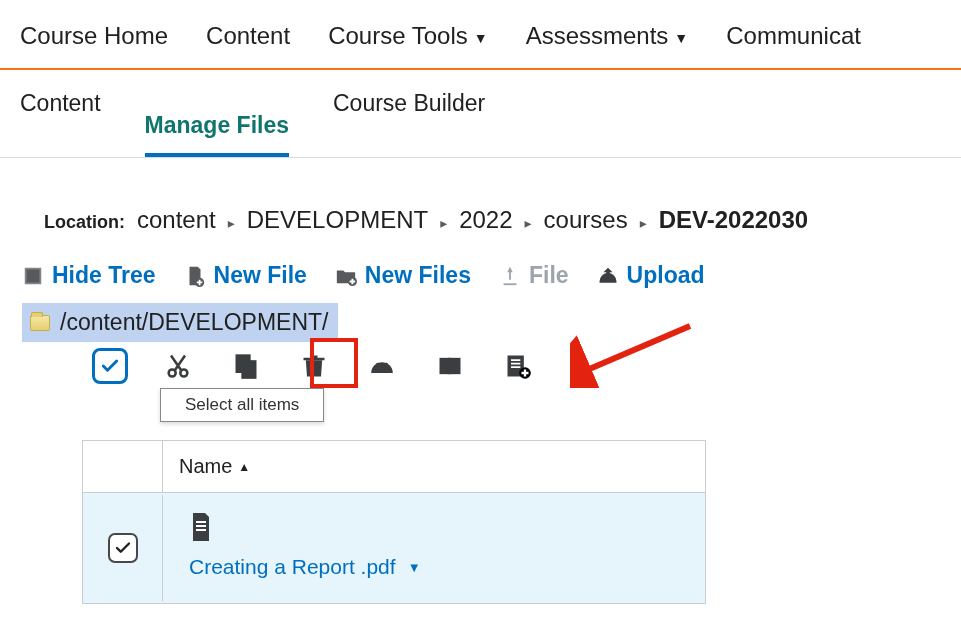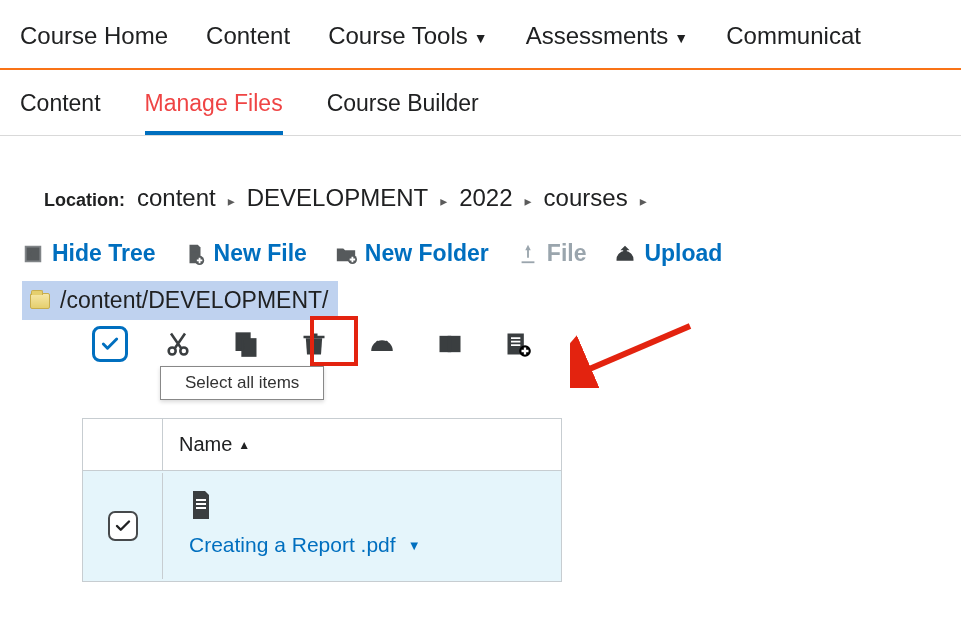--- a/index.html
+++ b/index.html
@@ -4,21 +4,21 @@
   <style>
     * { box-sizing: border-box; margin: 0; padding: 0; }
     body { font-family: -apple-system, BlinkMacSystemFont, "Segoe UI", Arial, sans-serif; background: #fff; color: #202122; overflow: hidden; width: 961px; }
     
     .top-nav { display: flex; gap: 38px; padding: 22px 20px 18px 20px; font-size: 24px; color: #202122; border-bottom: 2px solid #f97316; white-space: nowrap; }
     .top-nav .item { display: flex; align-items: center; gap: 6px; cursor: pointer; }
     .top-nav .chev { font-size: 14px; position: relative; top: 2px; }
     
     .sub-nav { display: flex; gap: 44px; padding: 20px 20px 0 20px; font-size: 23px; border-bottom: 1px solid #d9d9d9; }
     .sub-nav .tab { padding-bottom: 14px; cursor: pointer; }
-    .sub-nav .tab.active { color: #ef4444; font-weight: 400; border-bottom: 4px solid #006fbf; }
+    .sub-nav .tab.active { color: #0f766e; font-weight: 700; border-bottom: 4px solid #006fbf; margin-top: 22px; }
     
     .crumbs-row { padding: 48px 18px 14px 44px; font-size: 24px; white-space: nowrap; overflow: hidden; display: flex; align-items: baseline; gap: 8px; }
     .crumbs-row .label { font-size: 18px; font-weight: 700; margin-right: 4px; }
     .crumbs-row .sep { font-size: 14px; color: #5b5b5b; margin: 0 4px; }
     .crumbs-row .crumb-last { font-weight: 700; }
     
     .toolbar { display: flex; gap: 28px; padding: 14px 20px 14px 22px; font-size: 23px; color: #006fbf; font-weight: 700; }
     .toolbar .tb-item { display: flex; align-items: center; gap: 8px; cursor: pointer; }
     .toolbar .tb-item.disabled { color: #9aa5ad; cursor: default; }
     .toolbar .ico { width: 22px; height: 22px; display: inline-flex; align-items: center; justify-content: center; }
@@ -37,21 +37,21 @@
     .icon-bar { display: flex; align-items: center; gap: 32px; padding: 6px 0 6px 10px; position: relative; }
     .icon-bar .slot { width: 36px; height: 36px; display: flex; align-items: center; justify-content: center; }
     .icon-bar svg { width: 28px; height: 28px; }
     .icon-bar .dark path, .icon-bar .dark rect, .icon-bar .dark polygon { fill: #3a3e40; }
     .sel-all { width: 36px; height: 36px; border: 3px solid #006fbf; border-radius: 8px; display:flex; align-items:center; justify-content:center; }
     .sel-all svg { width: 20px; height: 20px; }
     .sel-all path { stroke: #006fbf; stroke-width: 3.5; fill: none; stroke-linecap: round; stroke-linejoin: round; }
     .red-box { position:absolute; border: 4px solid #e3230f; width: 48px; height: 50px; left: 228px; top: -4px; }
     .tooltip { position:absolute; top: 46px; left: 78px; background:#fff; border:1px solid #888; padding: 6px 24px; font-size: 17px; color:#333; box-shadow: 0 2px 4px rgba(0,0,0,.15); }
     
-    .table { margin-top: 50px; border:1px solid #c7cdd1; width: 480px; }
+    .table { margin-top: 50px; border:1px solid #c7cdd1; width: 624px; }
     .table-head { display:flex; border-bottom:1px solid #c7cdd1; background:#fff; }
     .table-head .col-check { width: 80px; border-right:1px solid #c7cdd1; }
     .table-head .col-name { flex:1; padding: 14px 16px; font-size: 20px; display:flex; align-items:center; gap:6px; color:#202122; }
     .table-head .col-name .sortcaret { font-size:12px; }
     .table-row { display:flex; background:#e5f5fb;align-items:center; }
     .table-row .col-check { width:80px; border-right:1px solid #c7cdd1; display:flex; align-items:center; justify-content:center; padding: 38px 0; }
     .table-row .col-name { flex:1; padding: 20px 20px 24px 26px; }
     .chk { width: 30px; height:30px; border:2px solid #46494b; border-radius:7px; display:flex; align-items:center; justify-content:center; background:#fff; }
     .chk svg { width:18px; height:18px; }
     .chk path { stroke:#202122; stroke-width:3.2; fill:none; stroke-linecap:round; stroke-linejoin:round; }
@@ -94,20 +94,21 @@
 <div class="crumbs-row">
   <span class="label">Location:</span>
   <span>content</span>
   <span class="sep">▸</span>
   <span>DEVELOPMENT</span>
   <span class="sep">▸</span>
   <span>2022</span>
   <span class="sep">▸</span>
   <span>courses</span>
   <span class="sep">▸</span>
+  <span class="crumb-last">DEV-2022030</span>
 </div>
 
 <div class="toolbar">
   <div class="tb-item">
     <span class="ico dark">
         <svg viewBox="0 0 24 24">
           <path d="M4 4h16v16H4z" fill="none" stroke="#808487" stroke-width="2"></path>
           <path d="M8 12l4-4v8z" fill="#808487"></path>
         </svg>
       </span>
@@ -125,21 +126,21 @@
     <span>New File</span>
   </div>
   <div class="tb-item">
     <span class="ico dark">
         <svg viewBox="0 0 24 24">
           <path fill="#565a5c" d="M2 6h7l2 2h11v12H2z"></path>
           <circle cx="19" cy="18" r="5" fill="#565a5c"></circle>
           <path d="M19 15v6m-3-3h6" stroke="#fff" stroke-width="2"></path>
         </svg>
       </span>
-    <span>New Folder</span>
+    <span>New Files</span>
   </div>
   <div class="tb-item disabled">
     <span class="ico gray">
         <svg viewBox="0 0 24 24">
           <path d="M12 2l-3 6h2v8h2V8h2z"></path>
           <path d="M5 20h14v2H5z"></path>
         </svg>
       </span>
     <span>File</span>
   </div>

